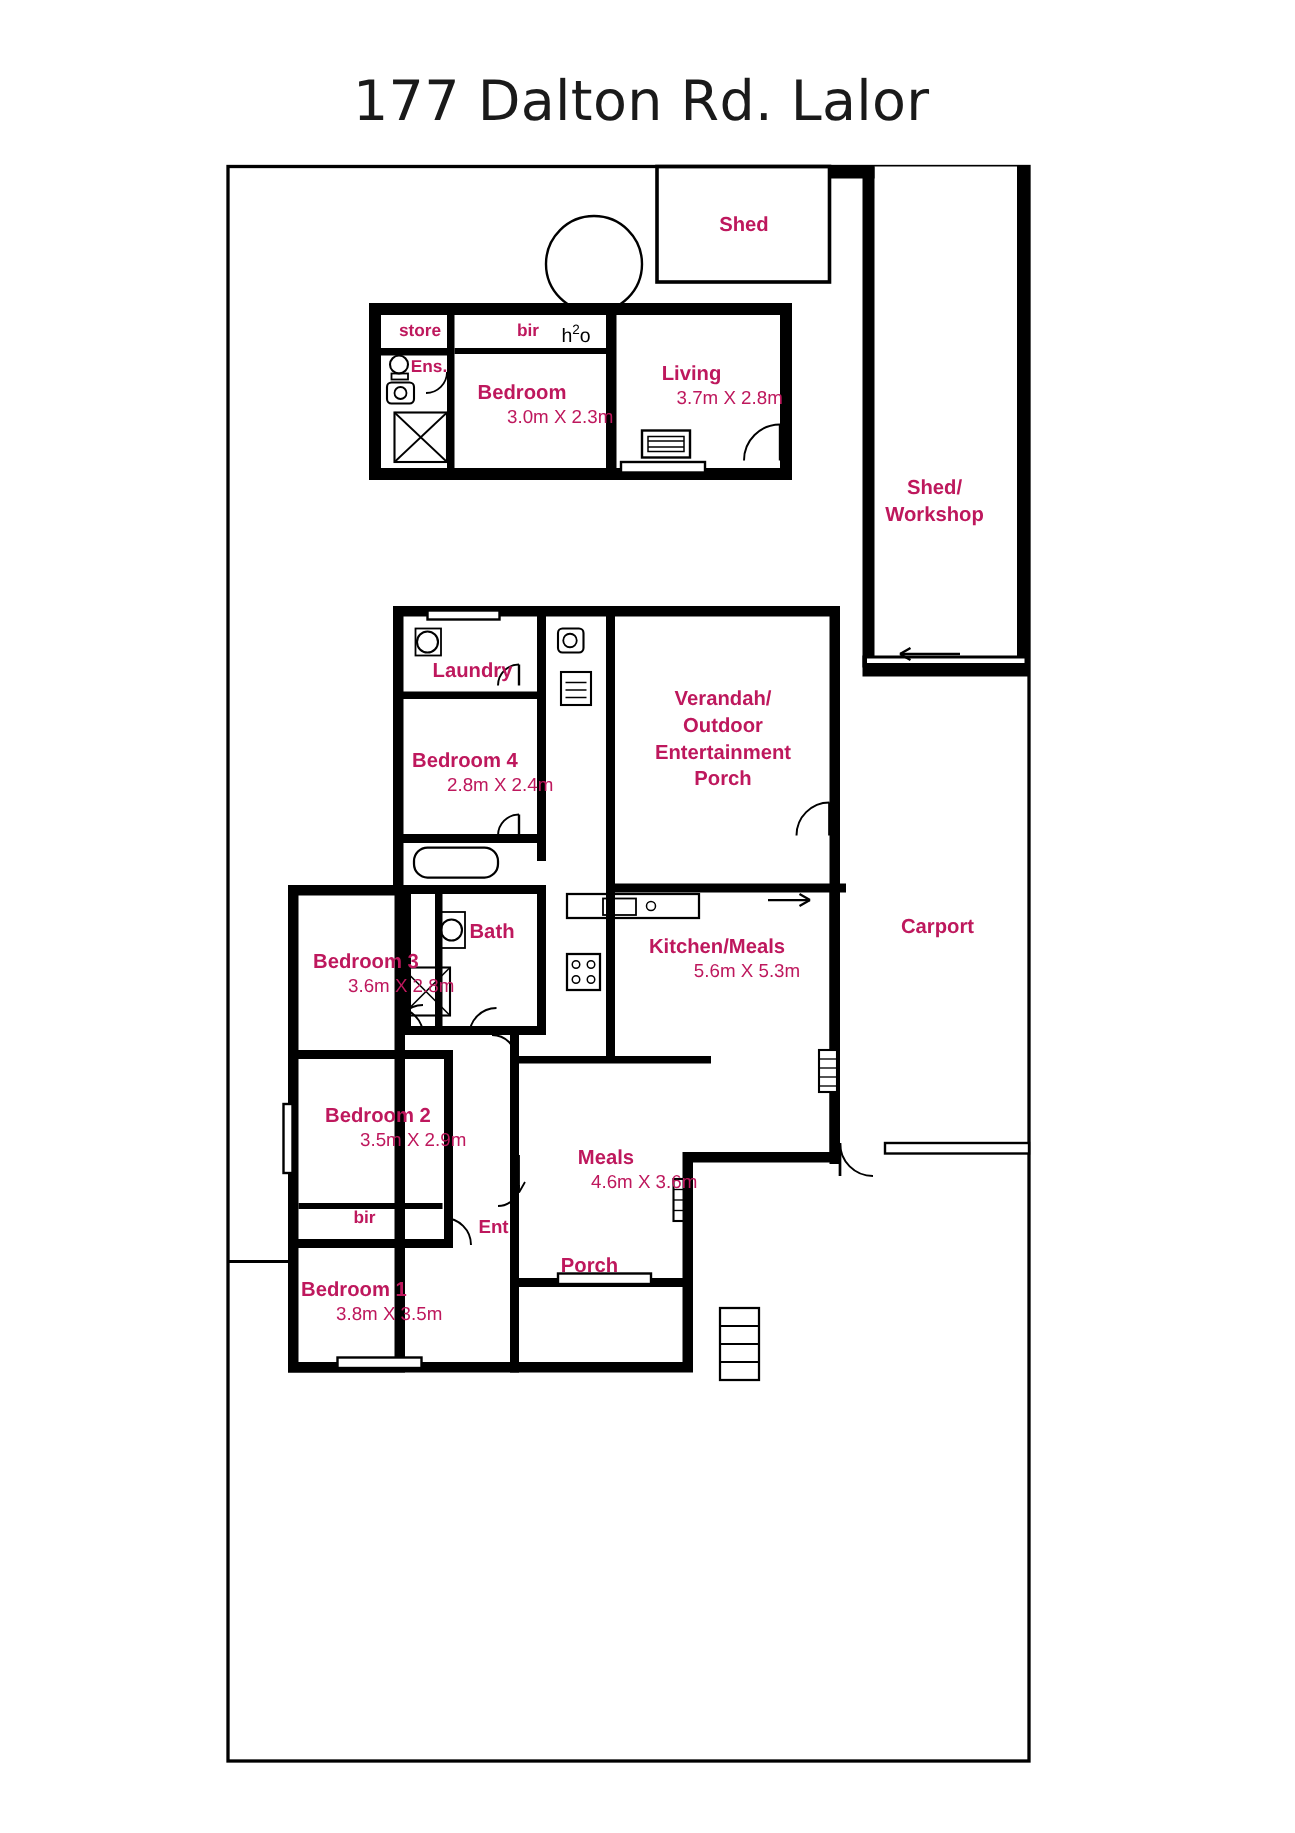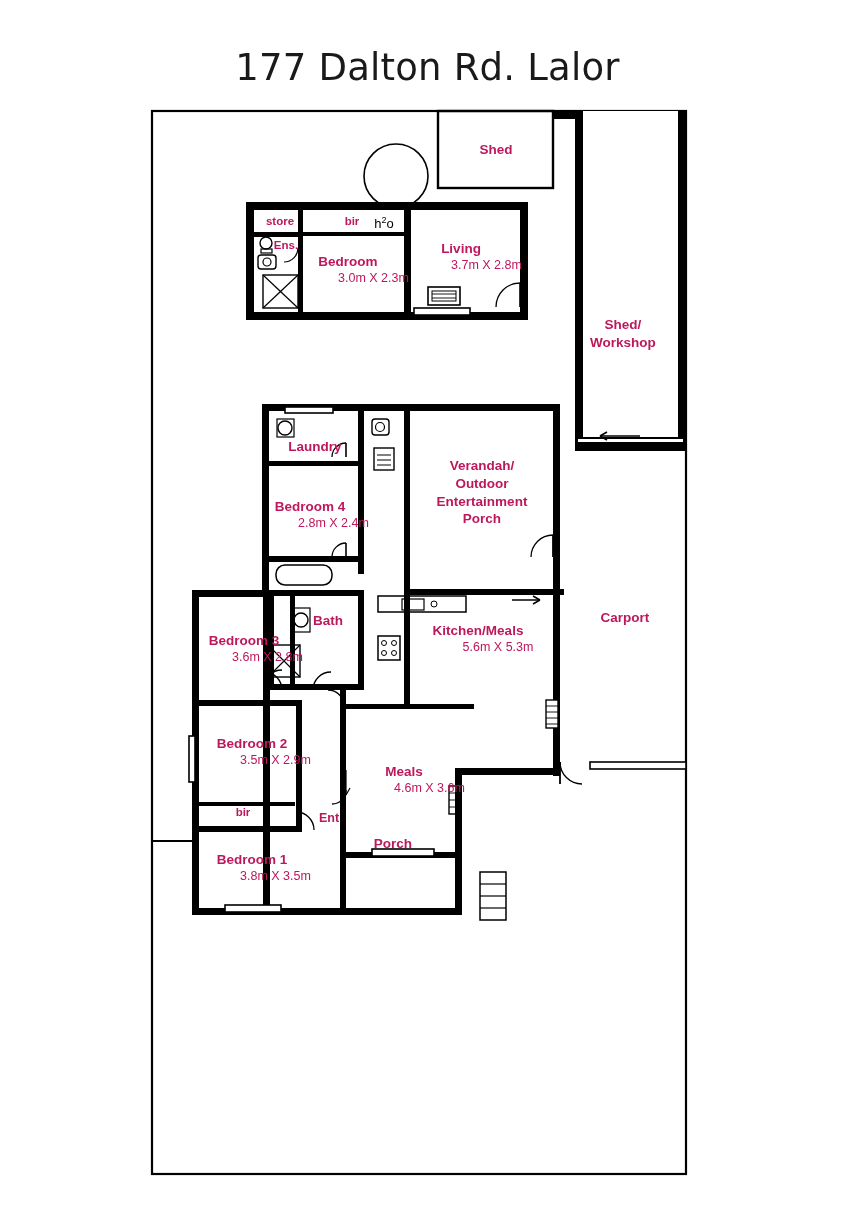--- a/index.html
+++ b/index.html
@@ -328,17 +328,17 @@
   <span>Bedroom 2</span><span class="dim">3.5m X 2.9m</span>
 </div>
 
 <div class="lbl md" style="left:354px; top:764px; width:100px;">
   <span>Meals</span><span class="dim">4.6m X 3.6m</span>
 </div>
 
 <div class="lbl xs" style="left:219px; top:806px; width:48px;"><span>bir</span></div>
 <div class="lbl sm" style="left:309px; top:811px; width:40px;"><span>Ent</span></div>
 
-<div class="lbl md" style="left:200px; top:852px; width:104px;">
+<div class="lbl md" style="left:184px; top:852px; width:104px;">
   <span>Bedroom 1</span><span class="dim">3.8m X 3.5m</span>
 </div>
 
 <div class="lbl md" style="left:350px; top:836px; width:86px;"><span>Porch</span></div>
 
 </body></html>

